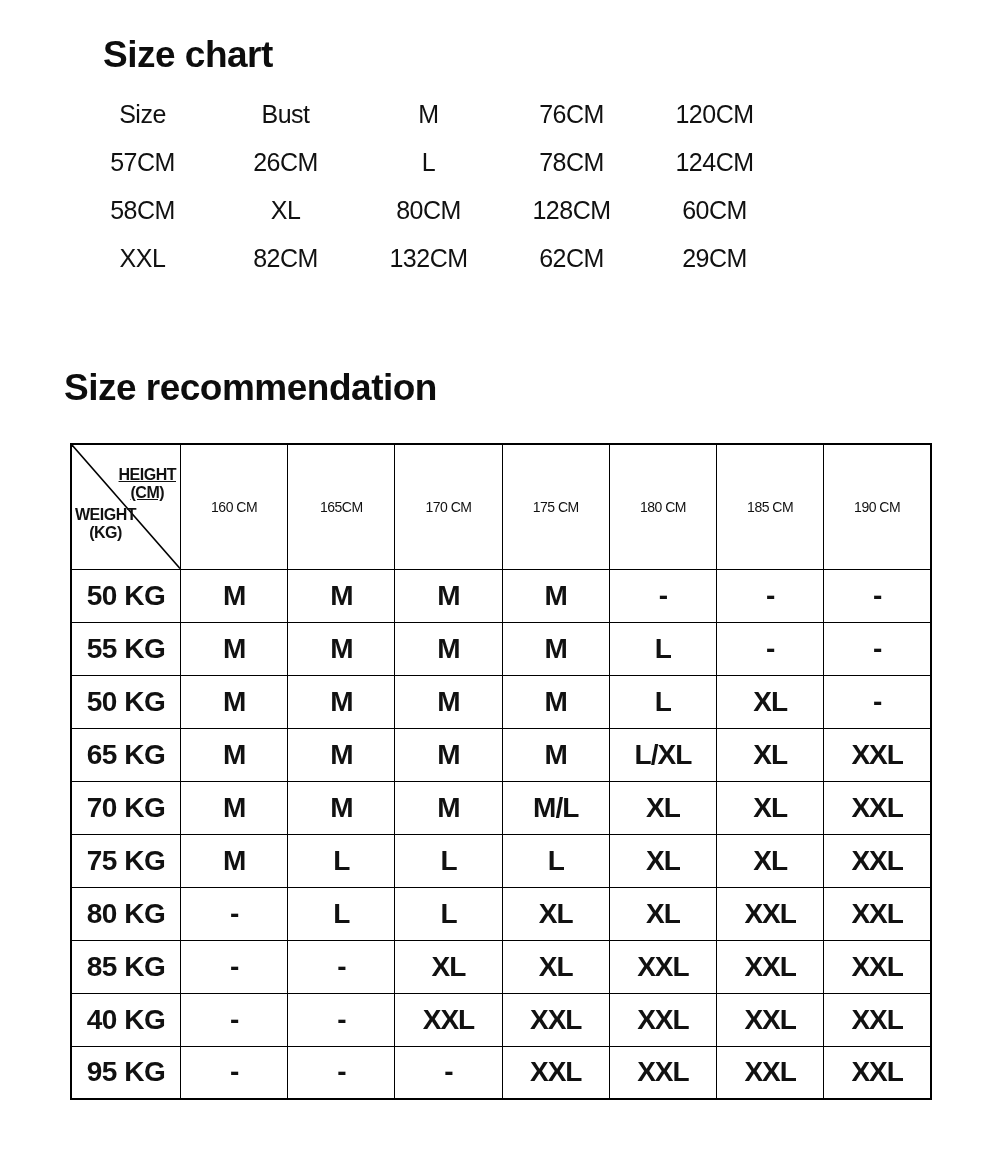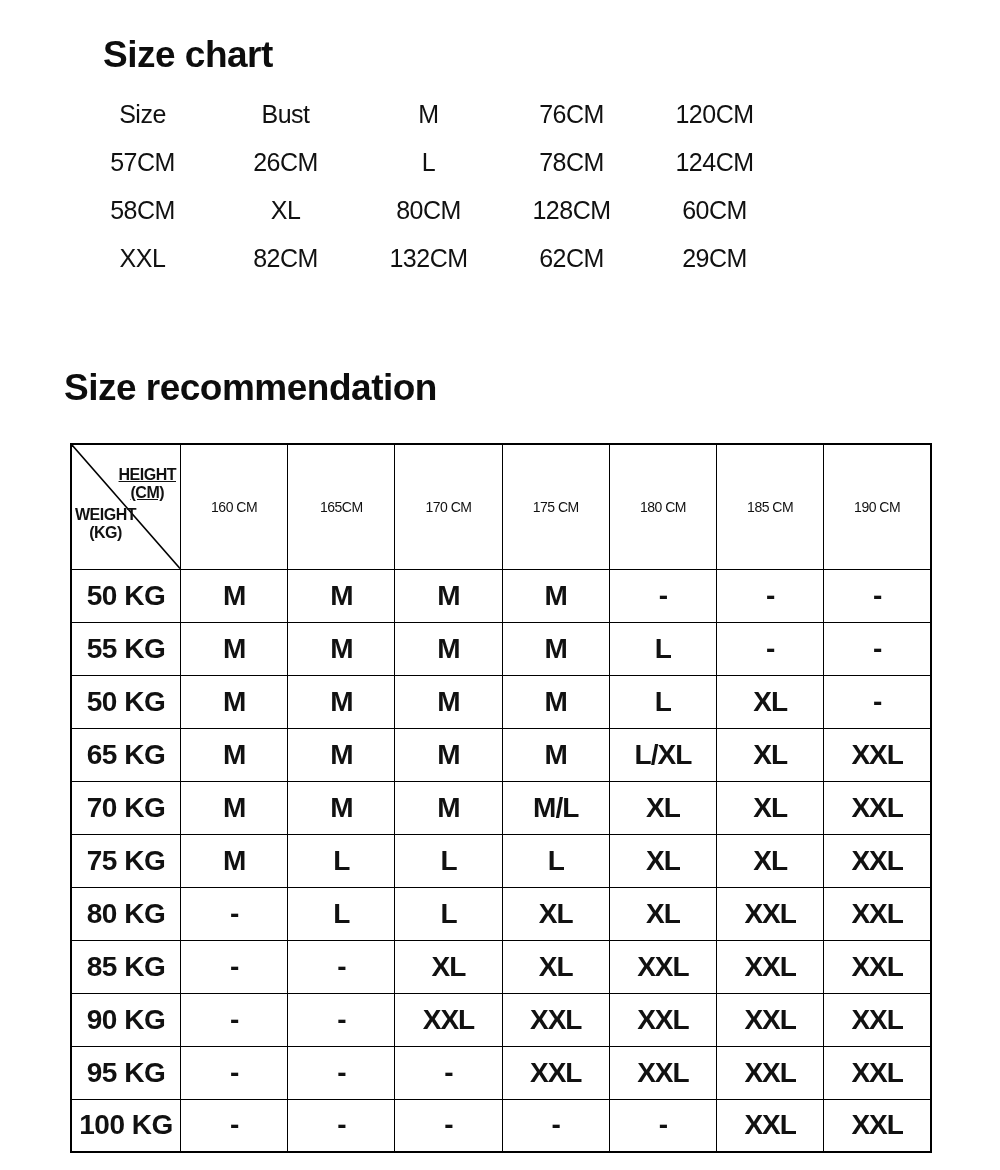--- a/index.html
+++ b/index.html
@@ -236,45 +236,35 @@
           <th class="w-label">85 KG</th>
           <td class="size-cell">-</td>
           <td class="size-cell">-</td>
           <td class="size-cell">XL</td>
           <td class="size-cell">XL</td>
           <td class="size-cell">XXL</td>
           <td class="size-cell">XXL</td>
           <td class="size-cell">XXL</td>
         </tr>
         <tr>
-          <th class="w-label">90 KG</th>
+          <th class="w-label">40 KG</th>
           <td class="size-cell">-</td>
           <td class="size-cell">-</td>
           <td class="size-cell">XXL</td>
           <td class="size-cell">XXL</td>
           <td class="size-cell">XXL</td>
           <td class="size-cell">XXL</td>
           <td class="size-cell">XXL</td>
         </tr>
         <tr>
           <th class="w-label">95 KG</th>
           <td class="size-cell">-</td>
           <td class="size-cell">-</td>
           <td class="size-cell">-</td>
           <td class="size-cell">XXL</td>
           <td class="size-cell">XXL</td>
-          <td class="size-cell">XXL</td>
-          <td class="size-cell">XXL</td>
-        </tr>
-        <tr>
-          <th class="w-label">100 KG</th>
-          <td class="size-cell">-</td>
-          <td class="size-cell">-</td>
-          <td class="size-cell">-</td>
-          <td class="size-cell">-</td>
-          <td class="size-cell">-</td>
           <td class="size-cell">XXL</td>
           <td class="size-cell">XXL</td>
         </tr>
       </tbody>
   </table>
 
 </div>
 
 </body></html>

